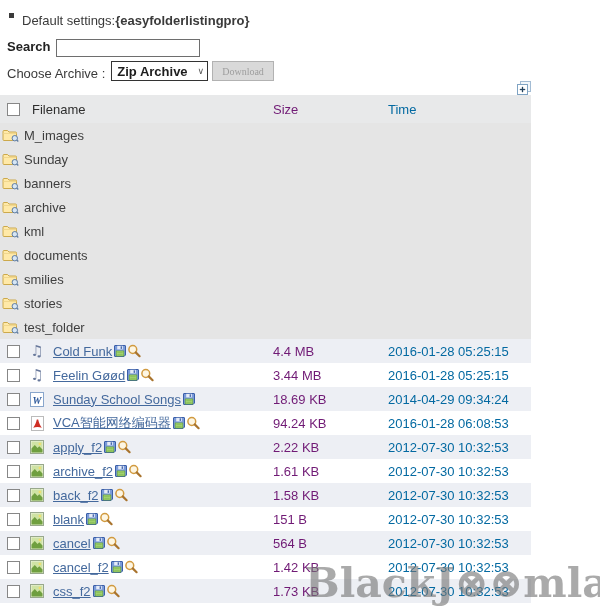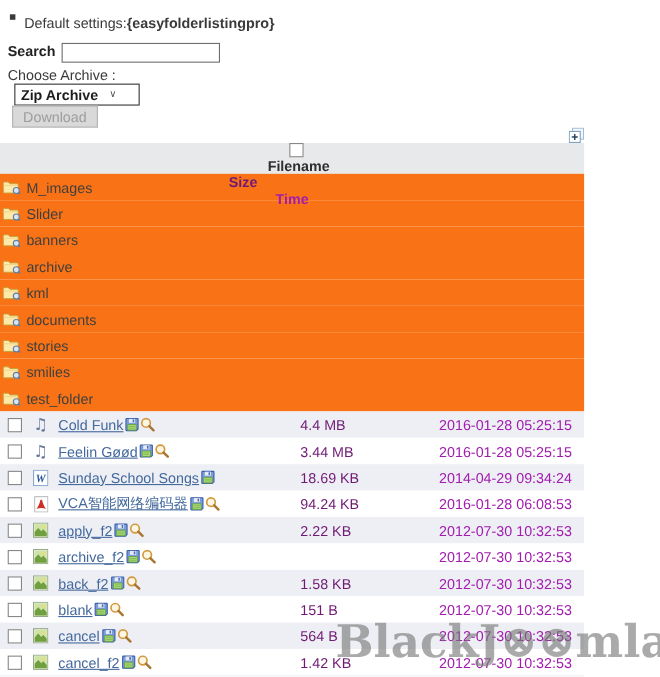--- a/index.html
+++ b/index.html
@@ -10,41 +10,41 @@
   }
   .intro{margin:9px 0 0 8px;color:#3a3a3a;}
   .bullet-line{margin:13px 0 0 9px;display:flex;align-items:flex-start;color:#3a3a3a;}
   .bullet{width:5px;height:5px;background:#3a3a3a;margin-right:8px;flex:0 0 auto;}
   .search-row{margin:11px 0 0 7px;display:flex;align-items:flex-start;}
   .search-label{font-weight:bold;margin-right:6px;color:#222;}
   .search-input{
     width:138px;height:16px;border:1px solid #6e6e6e;background:#fff;
     font-family:"Liberation Sans",sans-serif;font-size:12px;padding:0 2px;outline:none;
   }
-  .choose-row{margin:4px 0 0 7px;display:flex;align-items:flex-start;color:#3a3a3a;flex-direction:column;}
+  .choose-row{margin:4px 0 0 7px;display:flex;align-items:flex-end;color:#3a3a3a;}
   .fake-select{
     margin-left:6px;border:1px solid #333;background:#fff;height:18px;
-    display:inline-flex;align-items:center;padding:0 20px 0 5px;cursor:default;
+    display:inline-flex;align-items:center;padding:0 3px 0 5px;cursor:default;
   }
   .fake-select .sel-text{font-weight:bold;color:#1d1d1d;}
   .fake-select .chev{font-family:"DejaVu Sans",sans-serif;font-size:9px;color:#555;margin-left:10px;}
   .download-btn{
     margin-left:4px;height:20px;background:#d9d9d9;border:1px solid #b2b2b2;
-    color:#9d9d9d;font-family:Liberation Sans, sans-serif;font-size:13px;padding:0 9px;
+    color:#9d9d9d;font-family:Liberation Serif, serif;font-size:10px;padding:0 9px;
   }
   .table-wrap{margin-top:14px;position:relative;width:531px;}
   .expand-ic{position:absolute;top:-14px;left:517px;width:14px;height:14px;cursor:pointer;}
-  .thead{display:flex;align-items:center;height:28px;background:#e8e9ea;font-weight:bold;color:#2e2e2e;flex-direction:column;}
+  .thead{display:flex;align-items:center;height:28px;background:#e8e9ea;font-weight:normal;color:#2e2e2e;}
   .row{display:flex;align-items:center;height:24px;}
-  .folder-row{background:#f97316;}
+  .folder-row{background:#e5e5e5;}
   .file-row.odd{background:#edeff4;}
   .file-row.even{background:#ffffff;}
   .col-main{flex:1;display:flex;align-items:center;min-width:0;}
   .col-size{width:115px;color:#701a75;}
-  .col-time{width:143px;color:#a21caf;text-align:center;}
+  .col-time{width:143px;color:#0369a1;}
   .cb{
     width:13px;height:13px;box-sizing:border-box;background:#fff;
     border:1px solid #878787;margin-left:7px;flex:0 0 auto;cursor:pointer;
   }
   .head-label{margin-left:12px;}
   .folder-ic{margin-left:2px;display:flex;align-items:center;flex:0 0 auto;}
   .folder-name{margin-left:5px;color:#3f3f3f;cursor:pointer;white-space:nowrap;}
   .ficon{margin-left:9px;width:16px;display:flex;justify-content:center;align-items:center;flex:0 0 auto;}
   .note-glyph{font-family:"DejaVu Sans",sans-serif;font-size:15px;color:#68789b;line-height:14px;}
   .fname{margin-left:8px;color:#44699d;text-decoration:underline;white-space:nowrap;cursor:pointer;}
@@ -114,21 +114,21 @@
 
   <div class="row folder-row">
     <span class="folder-ic">
       <svg width="17" height="14" viewBox="0 0 17 14">
         <path d="M1 3.5 Q1 2.5 2 2.5 L5.5 2.5 L7 4 L13.5 4 Q14.5 4 14.5 5 L14.5 11.5 Q14.5 12.5 13.5 12.5 L2 12.5 Q1 12.5 1 11.5 Z" fill="#ffe9a8" stroke="#c7a13e" stroke-width="0.9"></path>
         <path d="M1 5.5 L14.5 5.5" stroke="#ecd288" stroke-width="0.8"></path>
         <circle cx="12.8" cy="10.2" r="2.7" fill="#d6e6f5" stroke="#5f7da3" stroke-width="1"></circle>
         <line x1="14.8" y1="12.1" x2="16.3" y2="13.5" stroke="#5f7da3" stroke-width="1.4"></line>
       </svg>
     </span>
-    <span class="folder-name">Slider</span>
+    <span class="folder-name">Sunday</span>
   </div>
 
   <div class="row folder-row">
     <span class="folder-ic">
       <svg width="17" height="14" viewBox="0 0 17 14">
         <path d="M1 3.5 Q1 2.5 2 2.5 L5.5 2.5 L7 4 L13.5 4 Q14.5 4 14.5 5 L14.5 11.5 Q14.5 12.5 13.5 12.5 L2 12.5 Q1 12.5 1 11.5 Z" fill="#ffe9a8" stroke="#c7a13e" stroke-width="0.9"></path>
         <path d="M1 5.5 L14.5 5.5" stroke="#ecd288" stroke-width="0.8"></path>
         <circle cx="12.8" cy="10.2" r="2.7" fill="#d6e6f5" stroke="#5f7da3" stroke-width="1"></circle>
         <line x1="14.8" y1="12.1" x2="16.3" y2="13.5" stroke="#5f7da3" stroke-width="1.4"></line>
       </svg>
@@ -174,33 +174,33 @@
 
   <div class="row folder-row">
     <span class="folder-ic">
       <svg width="17" height="14" viewBox="0 0 17 14">
         <path d="M1 3.5 Q1 2.5 2 2.5 L5.5 2.5 L7 4 L13.5 4 Q14.5 4 14.5 5 L14.5 11.5 Q14.5 12.5 13.5 12.5 L2 12.5 Q1 12.5 1 11.5 Z" fill="#ffe9a8" stroke="#c7a13e" stroke-width="0.9"></path>
         <path d="M1 5.5 L14.5 5.5" stroke="#ecd288" stroke-width="0.8"></path>
         <circle cx="12.8" cy="10.2" r="2.7" fill="#d6e6f5" stroke="#5f7da3" stroke-width="1"></circle>
         <line x1="14.8" y1="12.1" x2="16.3" y2="13.5" stroke="#5f7da3" stroke-width="1.4"></line>
       </svg>
     </span>
+    <span class="folder-name">smilies</span>
+  </div>
+
+  <div class="row folder-row">
+    <span class="folder-ic">
+      <svg width="17" height="14" viewBox="0 0 17 14">
+        <path d="M1 3.5 Q1 2.5 2 2.5 L5.5 2.5 L7 4 L13.5 4 Q14.5 4 14.5 5 L14.5 11.5 Q14.5 12.5 13.5 12.5 L2 12.5 Q1 12.5 1 11.5 Z" fill="#ffe9a8" stroke="#c7a13e" stroke-width="0.9"></path>
+        <path d="M1 5.5 L14.5 5.5" stroke="#ecd288" stroke-width="0.8"></path>
+        <circle cx="12.8" cy="10.2" r="2.7" fill="#d6e6f5" stroke="#5f7da3" stroke-width="1"></circle>
+        <line x1="14.8" y1="12.1" x2="16.3" y2="13.5" stroke="#5f7da3" stroke-width="1.4"></line>
+      </svg>
+    </span>
     <span class="folder-name">stories</span>
-  </div>
-
-  <div class="row folder-row">
-    <span class="folder-ic">
-      <svg width="17" height="14" viewBox="0 0 17 14">
-        <path d="M1 3.5 Q1 2.5 2 2.5 L5.5 2.5 L7 4 L13.5 4 Q14.5 4 14.5 5 L14.5 11.5 Q14.5 12.5 13.5 12.5 L2 12.5 Q1 12.5 1 11.5 Z" fill="#ffe9a8" stroke="#c7a13e" stroke-width="0.9"></path>
-        <path d="M1 5.5 L14.5 5.5" stroke="#ecd288" stroke-width="0.8"></path>
-        <circle cx="12.8" cy="10.2" r="2.7" fill="#d6e6f5" stroke="#5f7da3" stroke-width="1"></circle>
-        <line x1="14.8" y1="12.1" x2="16.3" y2="13.5" stroke="#5f7da3" stroke-width="1.4"></line>
-      </svg>
-    </span>
-    <span class="folder-name">smilies</span>
   </div>
 
   <div class="row folder-row">
     <span class="folder-ic">
       <svg width="17" height="14" viewBox="0 0 17 14">
         <path d="M1 3.5 Q1 2.5 2 2.5 L5.5 2.5 L7 4 L13.5 4 Q14.5 4 14.5 5 L14.5 11.5 Q14.5 12.5 13.5 12.5 L2 12.5 Q1 12.5 1 11.5 Z" fill="#ffe9a8" stroke="#c7a13e" stroke-width="0.9"></path>
         <path d="M1 5.5 L14.5 5.5" stroke="#ecd288" stroke-width="0.8"></path>
         <circle cx="12.8" cy="10.2" r="2.7" fill="#d6e6f5" stroke="#5f7da3" stroke-width="1"></circle>
         <line x1="14.8" y1="12.1" x2="16.3" y2="13.5" stroke="#5f7da3" stroke-width="1.4"></line>
       </svg>
@@ -384,20 +384,21 @@
           <line x1="4.2" y1="10.3" x2="9.8" y2="10.3" stroke="#7cb353" stroke-width="0.8"></line>
         </svg>
       </span>
       <span class="zoom-ic">
         <svg width="15" height="14" viewBox="0 0 15 14">
           <circle cx="5.8" cy="5.5" r="3.9" fill="#fdf6e3" stroke="#d19a3f" stroke-width="1.5"></circle>
           <line x1="8.7" y1="8.4" x2="12.6" y2="12.2" stroke="#a9742e" stroke-width="2.2" stroke-linecap="round"></line>
         </svg>
       </span>
     </div>
+    <div class="col-size fsize">1.61 KB</div>
     <div class="col-time ftime">2012-07-30 10:32:53</div>
   </div>
 
   <div class="row file-row odd">
     <div class="col-main">
       <span class="cb"></span>
 
       <span class="ficon">
         <svg width="14" height="14" viewBox="0 0 14 14">
           <rect x="0.5" y="0.5" width="13" height="13" fill="#eef3e2" stroke="#98a88c"></rect>

